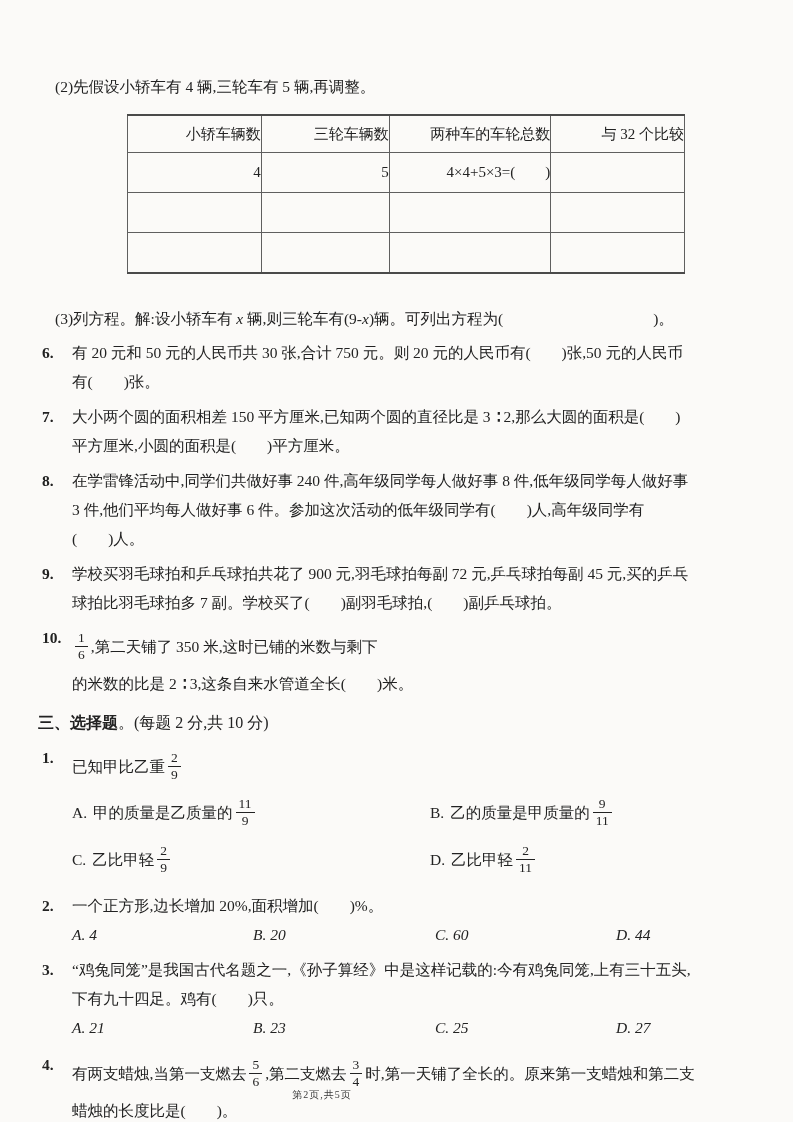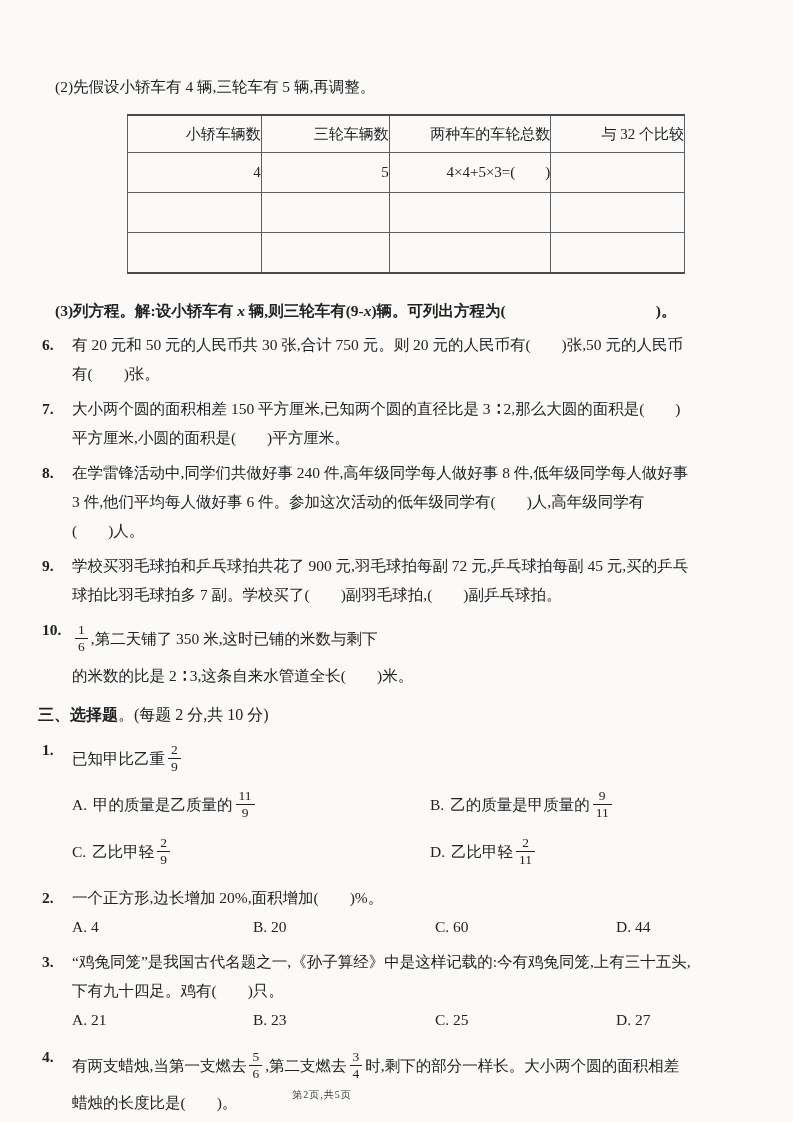--- a/index.html
+++ b/index.html
@@ -13,39 +13,39 @@
   .line { line-height:26px; white-space:nowrap; }
   .sub { margin-left:13px; }
 
   table.adj { border-collapse:collapse; table-layout:fixed; width:558px; margin:14px 0 0 85px;
               border-top:2px solid #4a4a4a; border-bottom:2px solid #4a4a4a; }
   .adj th, .adj td { border:1px solid #5f5f5f; text-align:right; vertical-align:middle;
                      font-weight:normal; font-size:15px; padding:0; }
   .adj th { height:36px; }
   .adj td { height:39px; }
 
-  .eq { margin-top:24px;font-weight:bold; }
+  .eq { margin-top:32px; }
   .eq i { font-style:italic; font-family:"Liberation Serif",serif; }
   .wide-blank { display:inline-block; width:150px; }
 
   .q { position:relative; padding-left:30px; line-height:29px; margin-top:6px; }
   .q .qline { white-space:nowrap; }
   .qno { position:absolute; left:0; top:0; font-weight:bold; }
 
   .fline { display:flex; align-items:center; height:46px; white-space:nowrap; }
   .frac { display:inline-block; text-align:center; line-height:1.15; font-size:13.5px; margin:0 3px; vertical-align:middle; }
   .frac .fnum { display:block; border-bottom:1px solid #222; padding:0 3px; }
   .frac .fden { display:block; padding:0 3px; }
 
   .sec-head { margin-top:10px; margin-left:-4px; line-height:29px; font-size:16px; white-space:nowrap; }
   .sec-head b { font-weight:bold; }
 
   .opts4 { display:grid; grid-template-columns:181px 182px 181px 1fr; line-height:29px; }
   .opts2 { display:grid; grid-template-columns:358px 1fr; }
-  .opt { white-space:nowrap; }
+  .opt { white-space:nowrap;font-style:italic; }
   .optf { display:flex; align-items:center; height:47px; white-space:nowrap; }
   .optf .olabel, .opt .olabel { margin-right:6px; }
 
   .footer { position:absolute; left:0; right:0; bottom:20px; text-align:center;
             font-size:10px; color:#3a3a3a; letter-spacing:1px; }
 </style>
 </head>
 <body>
 
 <div class="page">
@@ -208,21 +208,21 @@
       <span>有两支蜡烛,当第一支燃去</span>
       <span class="frac">
         <span class="fnum">5</span>
         <span class="fden">6</span>
       </span>
       <span>,第二支燃去</span>
       <span class="frac">
         <span class="fnum">3</span>
         <span class="fden">4</span>
       </span>
-      <span>时,剩下的部分一样长。大小两个圆的面积相差</span>
+      <span>时,第一天铺了全长的。原来第一支蜡烛和第二支</span>
     </div>
     <div class="qline">蜡烛的长度比是(　　)。</div>
     <div class="opts4">
       <span class="opt">A. 3 ∶ 2</span>
       <span class="opt">B. 2 ∶ 3</span>
       <span class="opt">C. 5 ∶ 6</span>
       <span class="opt">D. 6 ∶ 5</span>
     </div>
   </div>
 

